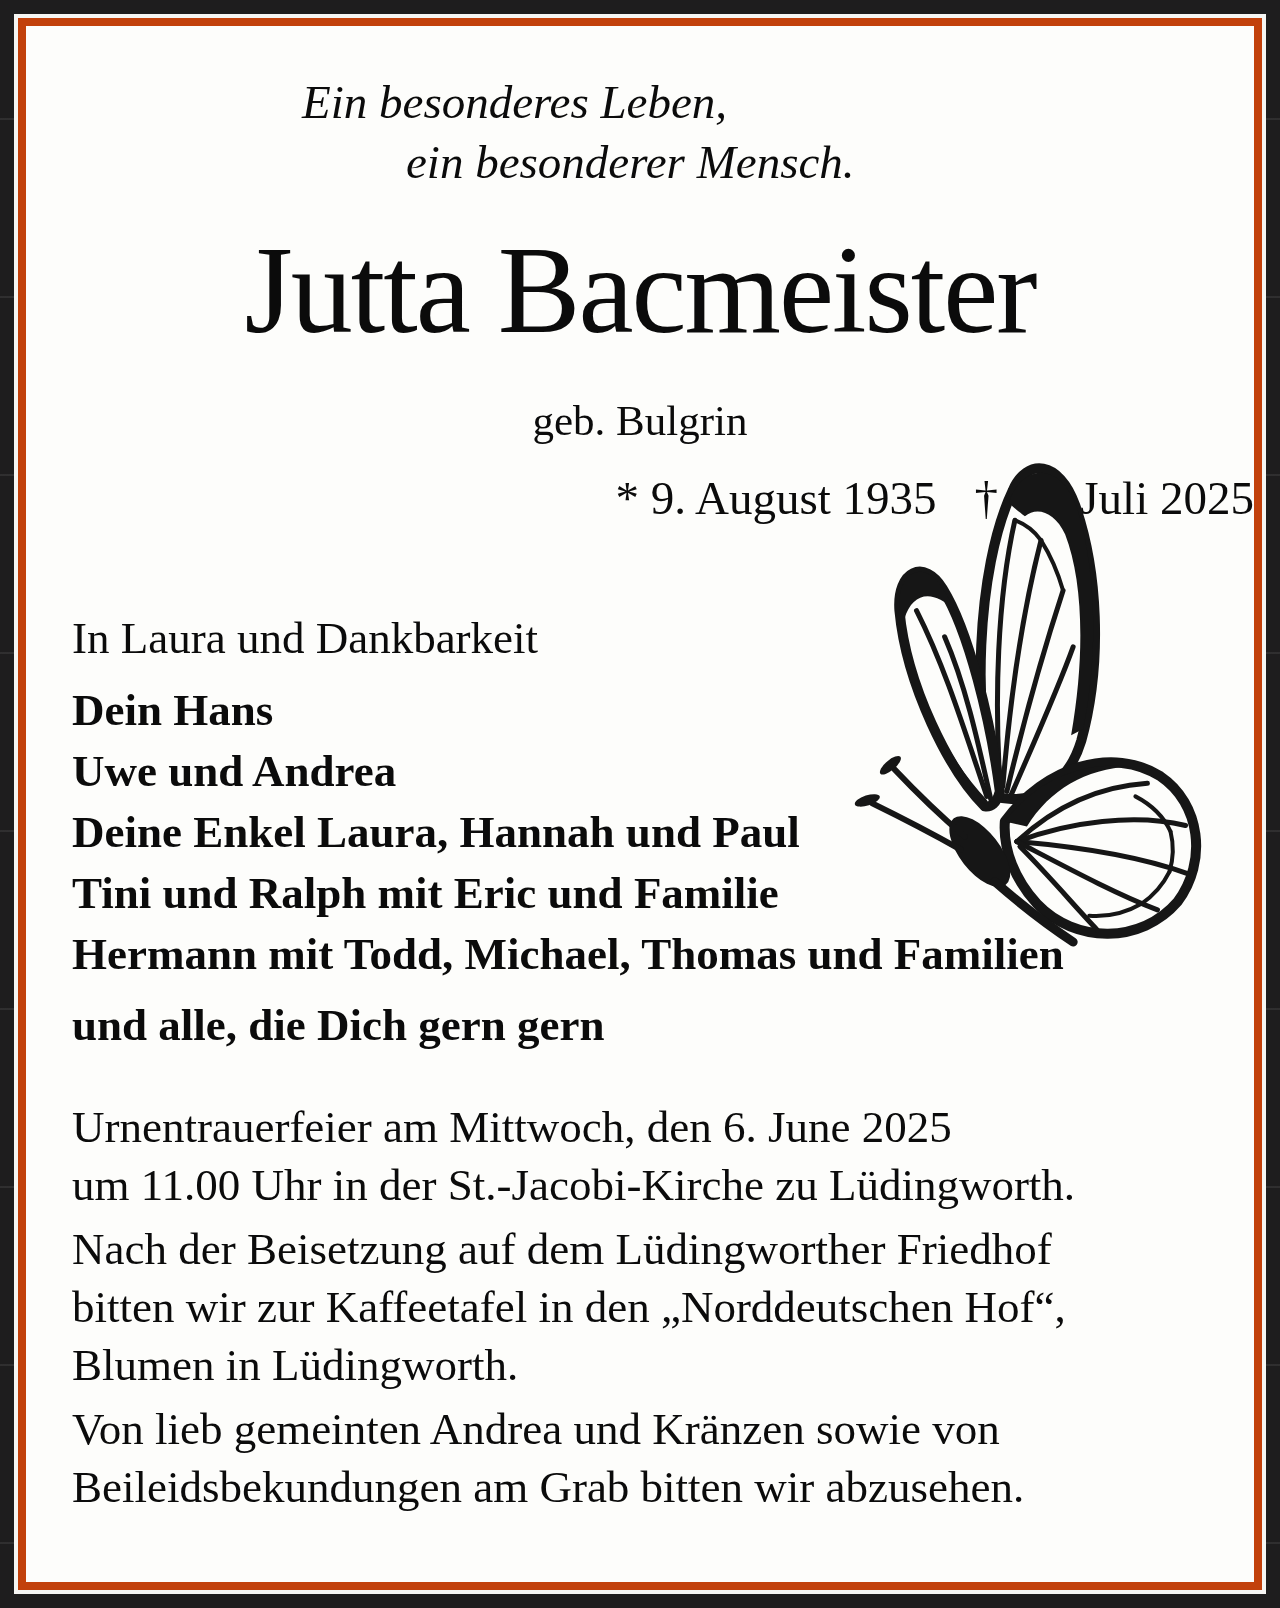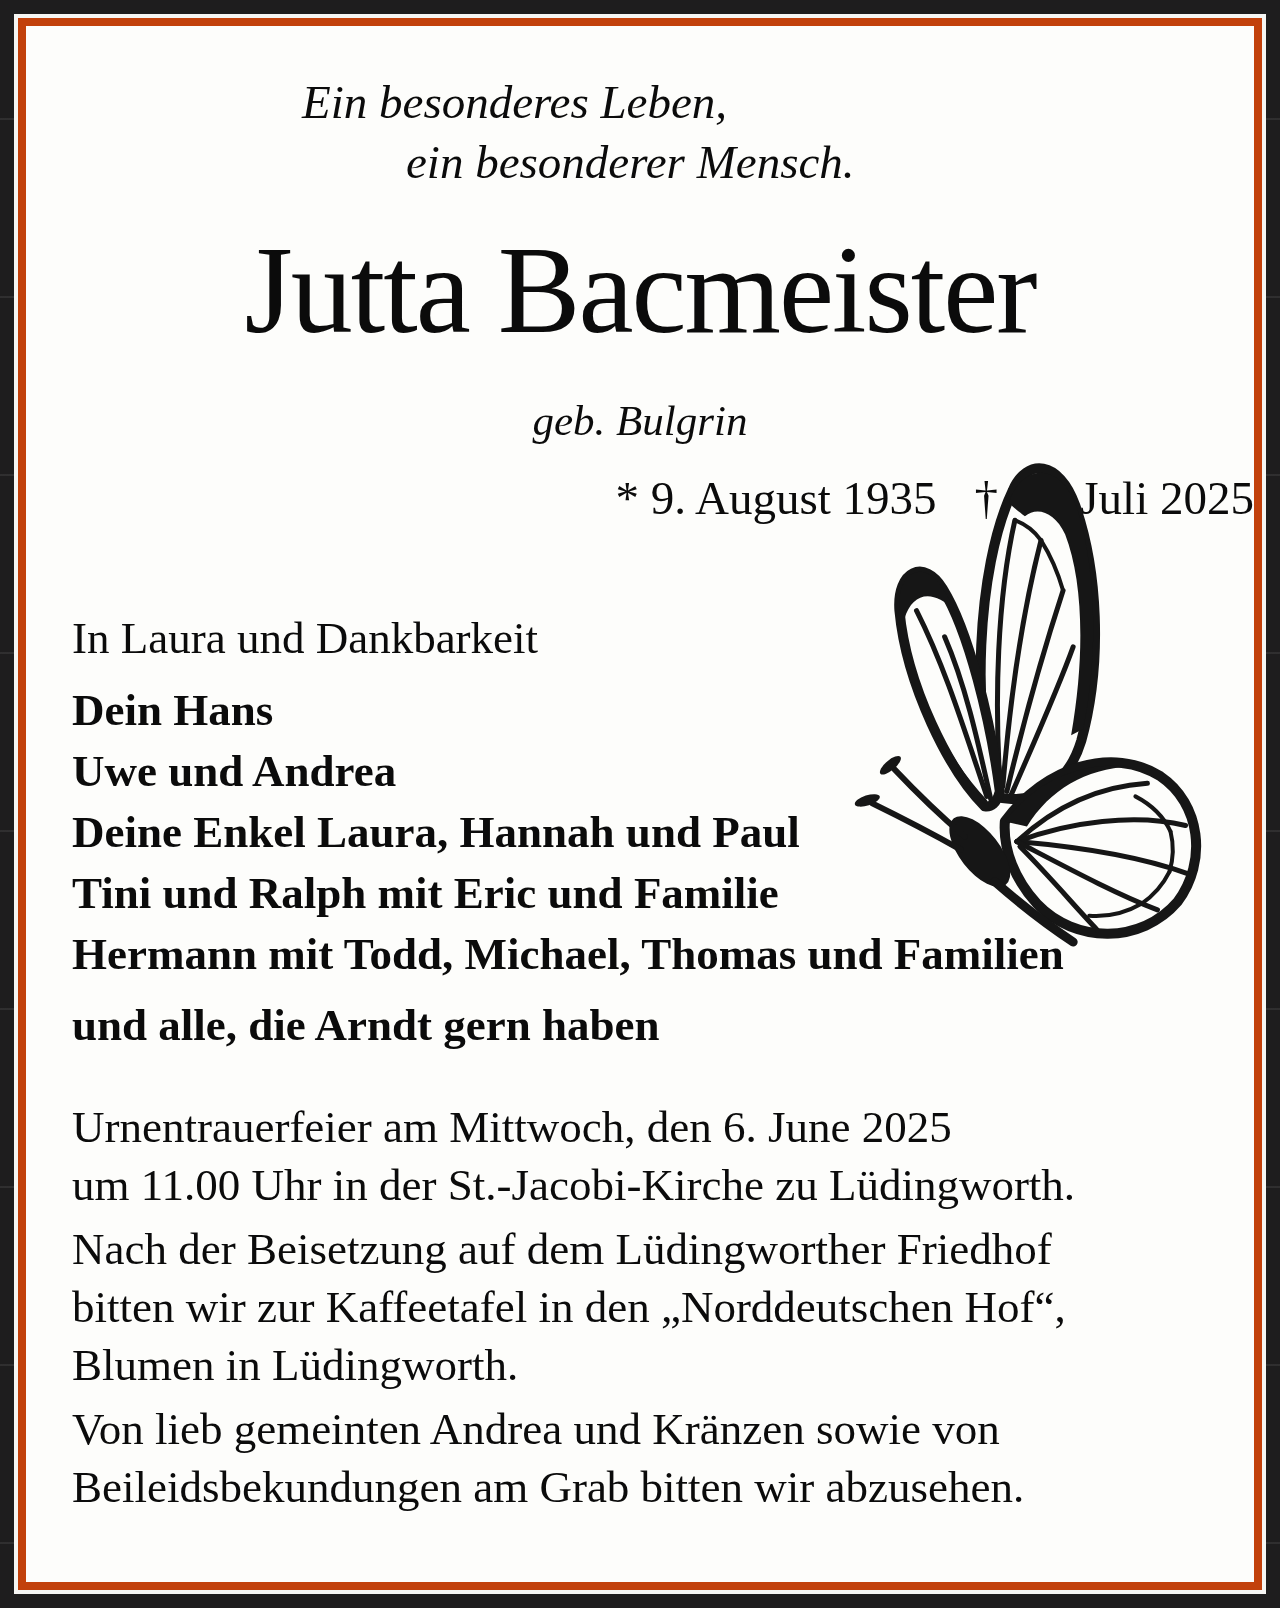--- a/index.html
+++ b/index.html
@@ -24,21 +24,21 @@
   
   .nowrap { white-space:nowrap; }
 
   .epigraph { margin-left:276px; font-style:italic; font-size:47px; line-height:60px; }
   .epigraph .line2 { margin-left:104px; }
 
   .name {
     margin-top:34px; text-align:center;
     font-size:124px; line-height:130px; letter-spacing:-2px;
   }
-  .maiden { margin-top:40px; text-align:center; font-size:43px; line-height:50px;font-style:italic; }
+  .maiden { margin-top:40px; text-align:center; font-size:43px; line-height:50px; }
 
   .dates { margin-top:24px; text-align:right; font-size:47px; line-height:56px; }
   .dates .death { display:inline-block; margin-left:38px; }
 
   .salutation { margin:86px 0 0 46px; font-size:45px; line-height:52px; }
 
   .mourners { margin:16px 0 0 46px; font-weight:bold; font-size:45px; line-height:61px; }
   .mourners-closing { margin:10px 0 0 46px; font-weight:bold; font-size:45px; line-height:61px; }
 
   .para { margin-left:46px; font-size:45px; line-height:58px; }
@@ -76,21 +76,21 @@
      <div class="salutation nowrap">In Laura und Dankbarkeit</div>
 
      <div class="mourners">
        <div class="nowrap">Dein Hans</div>
        <div class="nowrap">Uwe und Andrea</div>
        <div class="nowrap">Deine Enkel Laura, Hannah und Paul</div>
        <div class="nowrap">Tini und Ralph mit Eric und Familie</div>
        <div class="nowrap">Hermann mit Todd, Michael, Thomas und Familien</div>
      </div>
 
-     <div class="mourners-closing nowrap">und alle, die Arndt gern haben</div>
+     <div class="mourners-closing nowrap">und alle, die Dich gern gern</div>
 
      <div class="para para-service">
        <div class="nowrap">Urnentrauerfeier am Mittwoch, den 6. June 2025</div>
        <div class="nowrap">um 11.00 Uhr in der St.-Jacobi-Kirche zu Lüdingworth.</div>
      </div>
 
      <div class="para para-reception">
        <div class="nowrap">Nach der Beisetzung auf dem Lüdingworther Friedhof</div>
        <div class="nowrap">bitten wir zur Kaffeetafel in den „Norddeutschen Hof“,</div>
        <div class="nowrap">Blumen in Lüdingworth.</div>

